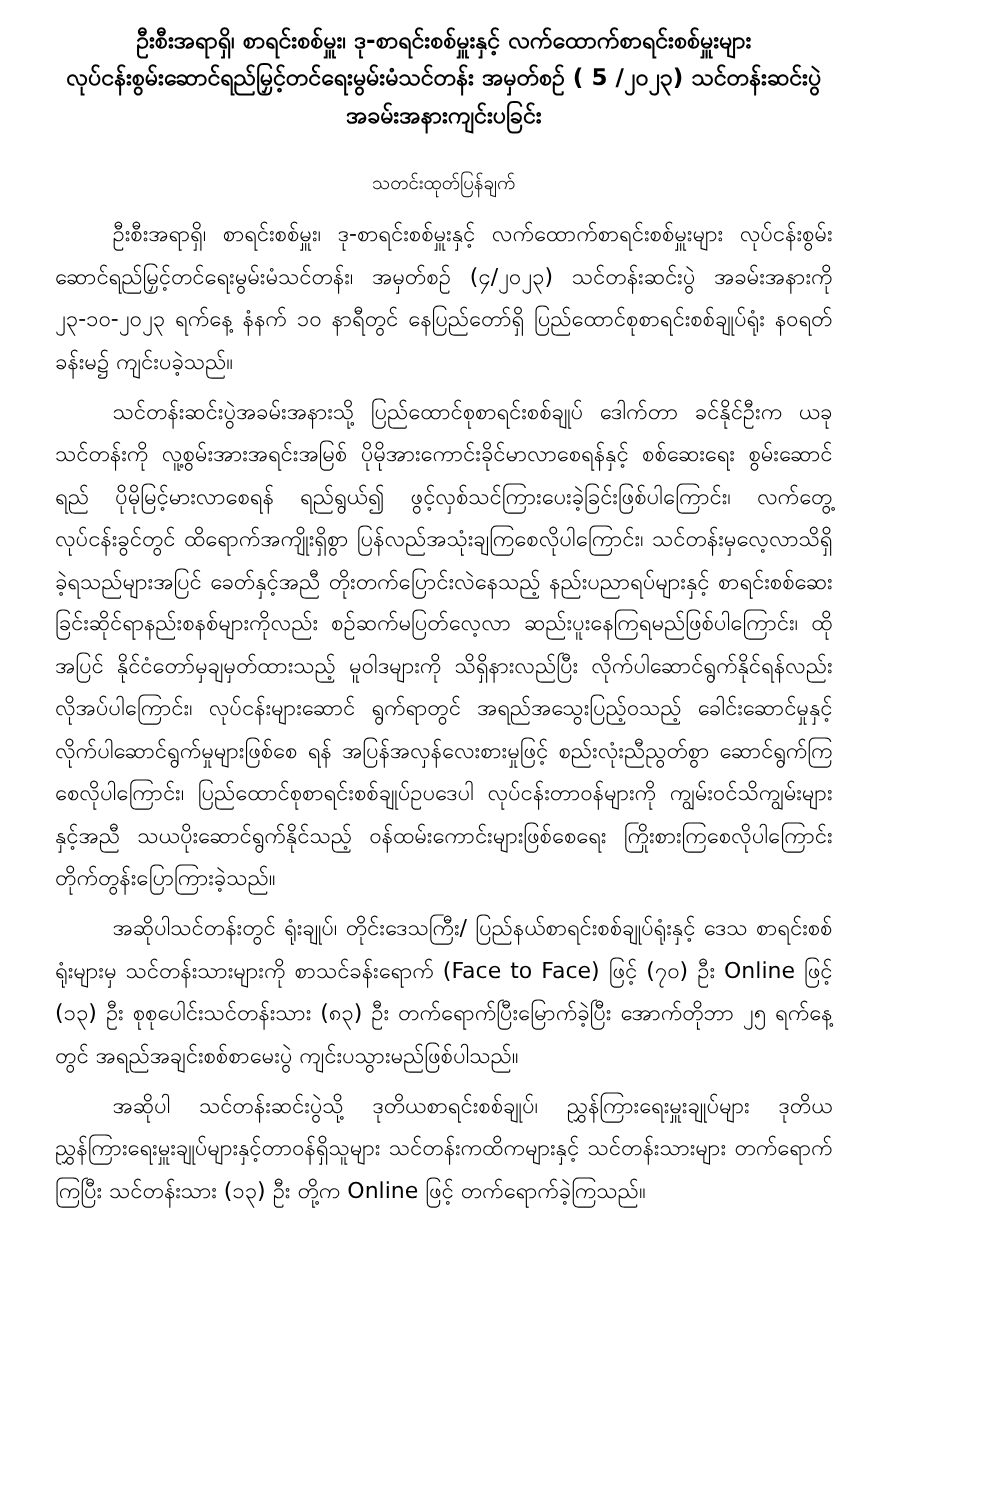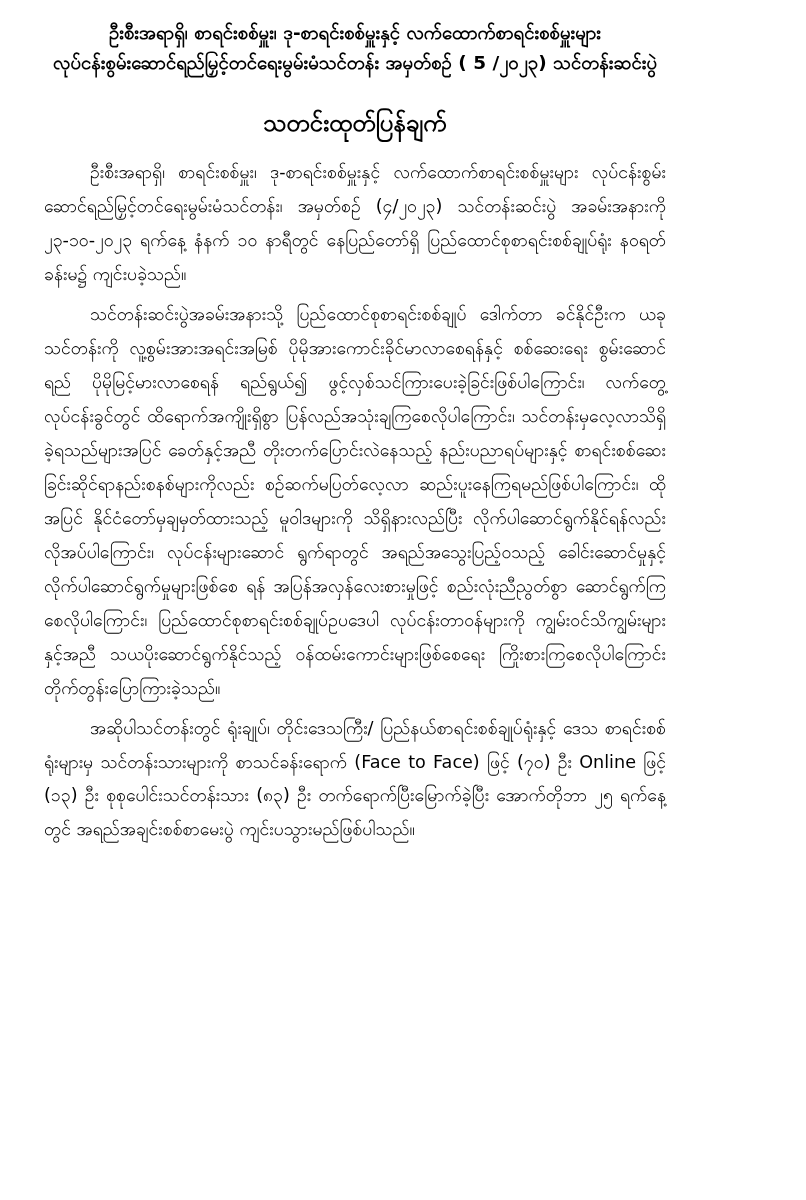--- a/index.html
+++ b/index.html
@@ -26,22 +26,22 @@
     font-size: 18.5px;
     line-height: 1.62;
     letter-spacing: 0px;
   }
   .title-line {
     display: block;
     white-space: normal;
   }
   .subtitle {
     text-align: center;
-    font-weight: bold;
-    font-size: 24px;
+    font-weight: normal;
+    font-size: 15px;
     line-height: 1.6;
     margin-top: 26px;
     margin-bottom: 10px;
   }
   .body-block {
     margin-top: 14px;
   }
   p.para {
     margin: 0 0 6px 0;
     text-align: justify;
@@ -57,23 +57,25 @@
   }
 </style>
 </head>
 <body>
 
 <div class="page">
 
   <div class="title-block">
     <span class="title-line">ဦးစီးအရာရှိ၊ စာရင်းစစ်မှူး၊ ဒု-စာရင်းစစ်မှူးနှင့် လက်ထောက်စာရင်းစစ်မှူးများ</span>
     <span class="title-line">လုပ်ငန်းစွမ်းဆောင်ရည်မြှင့်တင်ရေးမွမ်းမံသင်တန်း အမှတ်စဉ် ( 5 /၂၀၂၃) သင်တန်းဆင်းပွဲ</span>
+    <span class="title-line">အခမ်းအနားကျင်းပခြင်း</span>
   </div>
 
   <div class="subtitle">သတင်းထုတ်ပြန်ချက်</div>
 
   <div class="body-block">
     <p class="para">ဦးစီးအရာရှိ၊ စာရင်းစစ်မှူး၊ ဒု-စာရင်းစစ်မှူးနှင့် လက်ထောက်စာရင်းစစ်မှူးများ လုပ်ငန်းစွမ်းဆောင်ရည်မြှင့်တင်ရေးမွမ်းမံသင်တန်း၊ အမှတ်စဉ် (၄/၂၀၂၃) သင်တန်းဆင်းပွဲ အခမ်းအနားကို ၂၃-၁၀-၂၀၂၃ ရက်နေ့ နံနက် ၁၀ နာရီတွင် နေပြည်တော်ရှိ ပြည်ထောင်စုစာရင်းစစ်ချုပ်ရုံး နဝရတ်ခန်းမ၌ ကျင်းပခဲ့သည်။</p>
     <p class="para">သင်တန်းဆင်းပွဲအခမ်းအနားသို့ ပြည်ထောင်စုစာရင်းစစ်ချုပ် ဒေါက်တာ ခင်နိုင်ဦးက ယခုသင်တန်းကို လူ့စွမ်းအားအရင်းအမြစ် ပိုမိုအားကောင်းခိုင်မာလာစေရန်နှင့် စစ်ဆေးရေး စွမ်းဆောင်ရည် ပိုမိုမြင့်မားလာစေရန် ရည်ရွယ်၍ ဖွင့်လှစ်သင်ကြားပေးခဲ့ခြင်းဖြစ်ပါကြောင်း၊ လက်တွေ့လုပ်ငန်းခွင်တွင် ထိရောက်အကျိုးရှိစွာ ပြန်လည်အသုံးချကြစေလိုပါကြောင်း၊ သင်တန်းမှလေ့လာသိရှိခဲ့ရသည်များအပြင် ခေတ်နှင့်အညီ တိုးတက်ပြောင်းလဲနေသည့် နည်းပညာရပ်များနှင့် စာရင်းစစ်ဆေးခြင်းဆိုင်ရာနည်းစနစ်များကိုလည်း စဉ်ဆက်မပြတ်လေ့လာ ဆည်းပူးနေကြရမည်ဖြစ်ပါကြောင်း၊ ထိုအပြင် နိုင်ငံတော်မှချမှတ်ထားသည့် မူဝါဒများကို သိရှိနားလည်ပြီး လိုက်ပါဆောင်ရွက်နိုင်ရန်လည်း လိုအပ်ပါကြောင်း၊ လုပ်ငန်းများဆောင် ရွက်ရာတွင် အရည်အသွေးပြည့်ဝသည့် ခေါင်းဆောင်မှုနှင့် လိုက်ပါဆောင်ရွက်မှုများဖြစ်စေ ရန် အပြန်အလှန်လေးစားမှုဖြင့် စည်းလုံးညီညွတ်စွာ ဆောင်ရွက်ကြစေလိုပါကြောင်း၊ ပြည်ထောင်စုစာရင်းစစ်ချုပ်ဥပဒေပါ လုပ်ငန်းတာဝန်များကို ကျွမ်းဝင်သိကျွမ်းများနှင့်အညီ သယပိုးဆောင်ရွက်နိုင်သည့် ဝန်ထမ်းကောင်းများဖြစ်စေရေး ကြိုးစားကြစေလိုပါကြောင်း တိုက်တွန်းပြောကြားခဲ့သည်။</p>
     <p class="para">အဆိုပါသင်တန်းတွင် ရုံးချုပ်၊ တိုင်းဒေသကြီး/ ပြည်နယ်စာရင်းစစ်ချုပ်ရုံးနှင့် ဒေသ စာရင်းစစ်ရုံးများမှ သင်တန်းသားများကို စာသင်ခန်းရောက် (Face to Face) ဖြင့် (၇၀) ဦး Online ဖြင့် (၁၃) ဦး စုစုပေါင်းသင်တန်းသား (၈၃) ဦး တက်ရောက်ပြီးမြောက်ခဲ့ပြီး အောက်တိုဘာ ၂၅ ရက်နေ့တွင် အရည်အချင်းစစ်စာမေးပွဲ ကျင်းပသွားမည်ဖြစ်ပါသည်။</p>
+    <p class="para">အဆိုပါ သင်တန်းဆင်းပွဲသို့ ဒုတိယစာရင်းစစ်ချုပ်၊ ညွှန်ကြားရေးမှူးချုပ်များ ဒုတိယ ညွှန်ကြားရေးမှူးချုပ်များနှင့်တာဝန်ရှိသူများ သင်တန်းကထိကများနှင့် သင်တန်းသားများ တက်ရောက်ကြပြီး သင်တန်းသား (၁၃) ဦး တို့က Online ဖြင့် တက်ရောက်ခဲ့ကြသည်။</p>
   </div>
 
 </div>
 
 </body></html>

